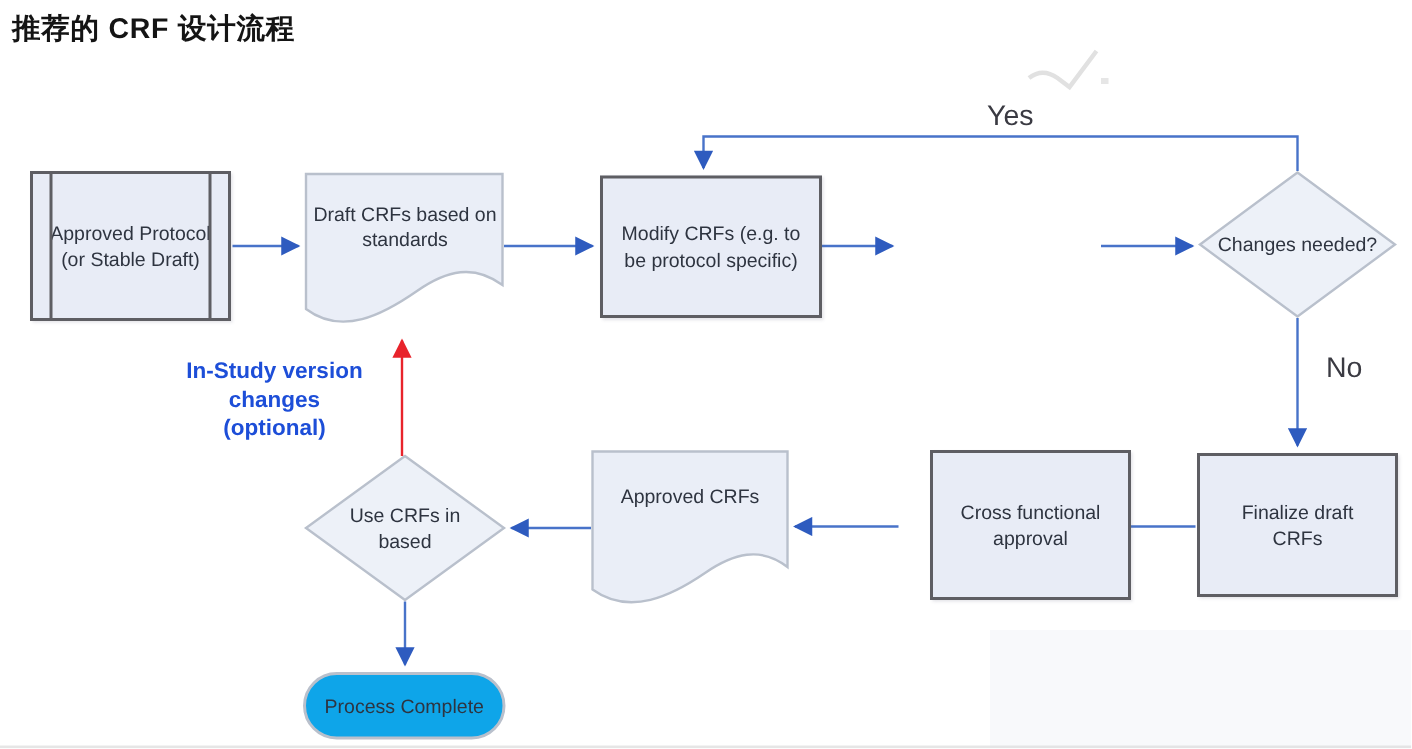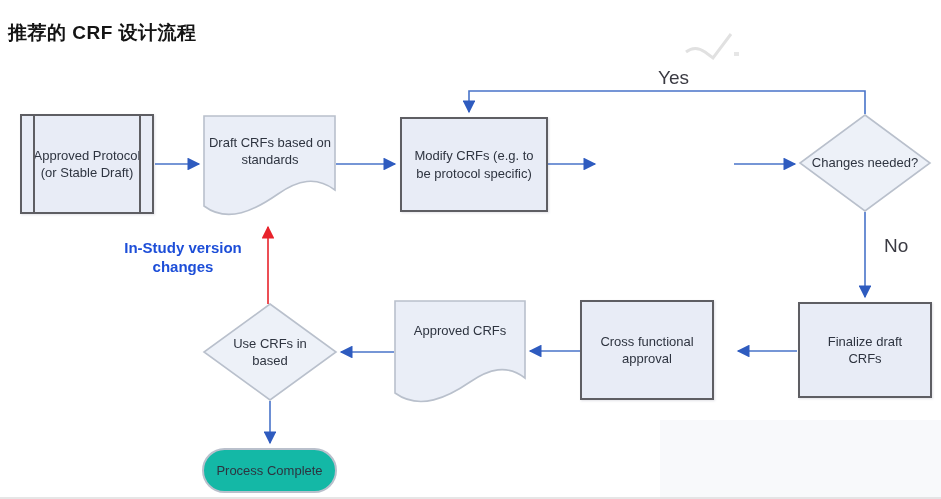--- a/index.html
+++ b/index.html
@@ -1,21 +1,21 @@
 <!DOCTYPE html>
 <html><head>
 <meta charset="utf-8">
 <style>
   * { margin:0; padding:0; box-sizing:border-box; }
   body { background:#ffffff; font-family:"Liberation Sans", sans-serif; }
   .canvas { position:relative; width:941px; height:499px; background:#ffffff; overflow:hidden; }
 
   .page-title {
     position:absolute; left:8px; top:6px;
-    font-size:19px; font-weight:bold; color:#141414; letter-spacing:.5px;margin-top:14px;
+    font-size:19px; font-weight:bold; color:#141414; letter-spacing:.5px;
   }
 
   .connector-layer { position:absolute; left:0; top:0; width:941px; height:499px; }
 
   .node-text {
     position:absolute; display:flex; align-items:center; justify-content:center;
     text-align:center; font-size:13px; line-height:1.32; color:#2e3440;
   }
 
   .process {
@@ -26,21 +26,21 @@
   }
 
   .predef { padding:0 8px; }
   .predef .inner-bar {
     position:absolute; top:0; bottom:0; width:2px; background:#5e5e63;
   }
   .predef .inner-bar.left  { left:11px; }
   .predef .inner-bar.right { right:11px; }
 
   .terminator {
-    position:absolute; background:#14b8a6; border:2px solid #b9c0cc; border-radius:23px;
+    position:absolute; background:#0ea5e9; border:2px solid #b9c0cc; border-radius:23px;
     display:flex; align-items:center; justify-content:center; text-align:center;
     font-size:13px; color:#2e3440;
   }
 
   .edge-label {
     position:absolute; font-size:19px; color:#3a3a42;
   }
 
   .red-note {
     position:absolute; left:103px; top:238px; width:160px;
@@ -118,34 +118,35 @@
     <span>Modify CRFs (e.g. to be protocol specific)</span>
   </div>
 
 
   <div class="node-text" style="left:810px; top:130px; width:110px; height:66px;">Changes needed?</div>
 
   <div class="process" style="left:798px; top:302px; width:134px; height:96px; padding:0 10px;text-align:center;">
     <span>Finalize draft CRFs</span>
   </div>
 
-  <div class="process" style="left:580px; top:300px; width:134px; height:100px; padding:0 10px;">
+  <div class="process" style="left:620px; top:300px; width:134px; height:100px; padding:0 10px;">
     <span>Cross functional approval</span>
   </div>
 
   <div class="node-text" style="left:397px; top:312px; width:126px; height:38px;">Approved CRFs</div>
 
   <div class="node-text" style="left:215px; top:321px; width:110px; height:62px;">Use CRFs in based</div>
 
   <div class="terminator" style="left:202px; top:448px; width:135px; height:45px;">
     <span>Process Complete</span>
   </div>
 
   <div class="edge-label" style="left:658px; top:67px;">Yes</div>
   <div class="edge-label" style="left:884px; top:235px;">No</div>
 
   <div class="red-note">
     <span>In-Study version</span>
     <span>changes</span>
+    <span>(optional)</span>
   </div>
 
   <div class="bottom-rule"></div>
 </div>
 
 </body></html>

